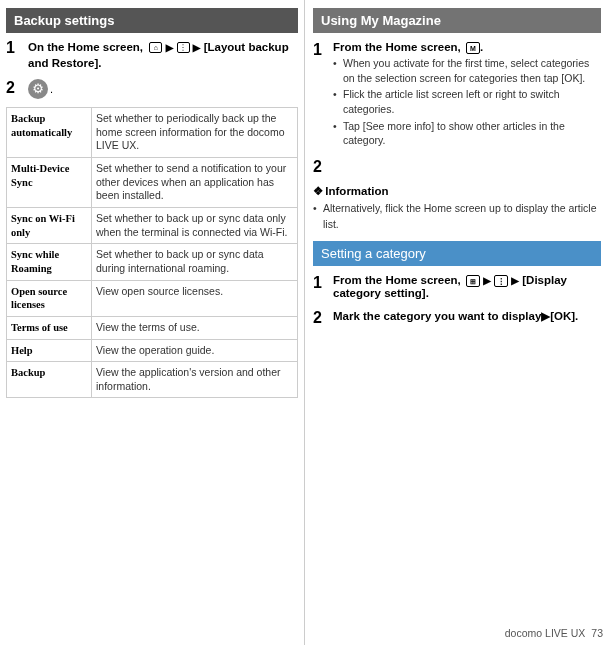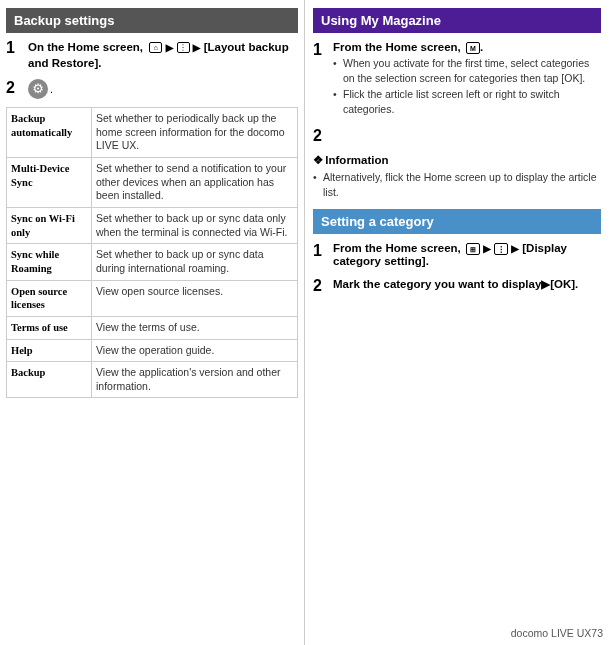--- a/index.html
+++ b/index.html
@@ -179,34 +179,35 @@
     .info-bullet::before {
       content: '•';
       position: absolute;
       left: 0;
     }
 
     .section-header-blue {
       background: #4a90c8;
       color: #fff;
       font-size: 13px;
-      font-weight: bold;
+      font-weight: normal;
       padding: 5px 8px;
       margin-bottom: 8px;
       margin-top: 4px;
     }
 
     .bottom-bar {
       position: absolute;
       bottom: 6px;
       right: 6px;
       font-size: 10.5px;
       color: #555;
       display: flex;
       align-items: flex-start;
+      gap: 6px;
     }
 
     .arrow-right {
       font-size: 10px;
       font-weight: bold;
       vertical-align: middle;
     }
   </style>
 </head>
 <body>
@@ -273,35 +274,36 @@
           <td>Backup</td>
           <td>View the application's version and other information.</td>
         </tr>
       </tbody>
   </table>
 
 </div>
 
 <div class="right-panel">
 
-  <div class="section-header" style="background:#4c1d95;">
+  <div class="section-header" style="background:#737373;">
     <span>Using My Magazine</span>
   </div>
 
 
   <div class="step-right">
     <span class="step-num-right">1</span>
     <div class="step-content">
       <div class="step-main-text">
         <span>From the Home screen,</span>
         <span style="display:inline-block;border:1.5px solid #000;border-radius:2px;width:14px;height:12px;vertical-align:middle;font-size:7px;text-align:center;line-height:11px;font-weight:bold;margin-left:2px;">M</span>.
       </div>
       <ul class="bullet-list">
         <li>When you activate for the first time, select categories on the selection screen for categories then tap [OK].</li>
         <li>Flick the article list screen left or right to switch categories.</li>
+        <li>Tap [See more info] to show other articles in the category.</li>
       </ul>
     </div>
   </div>
 
   <div class="step-right">
     <span class="step-num-right">2</span>
   </div>
 
   <div class="info-section">
     <div class="info-header">Information</div>

